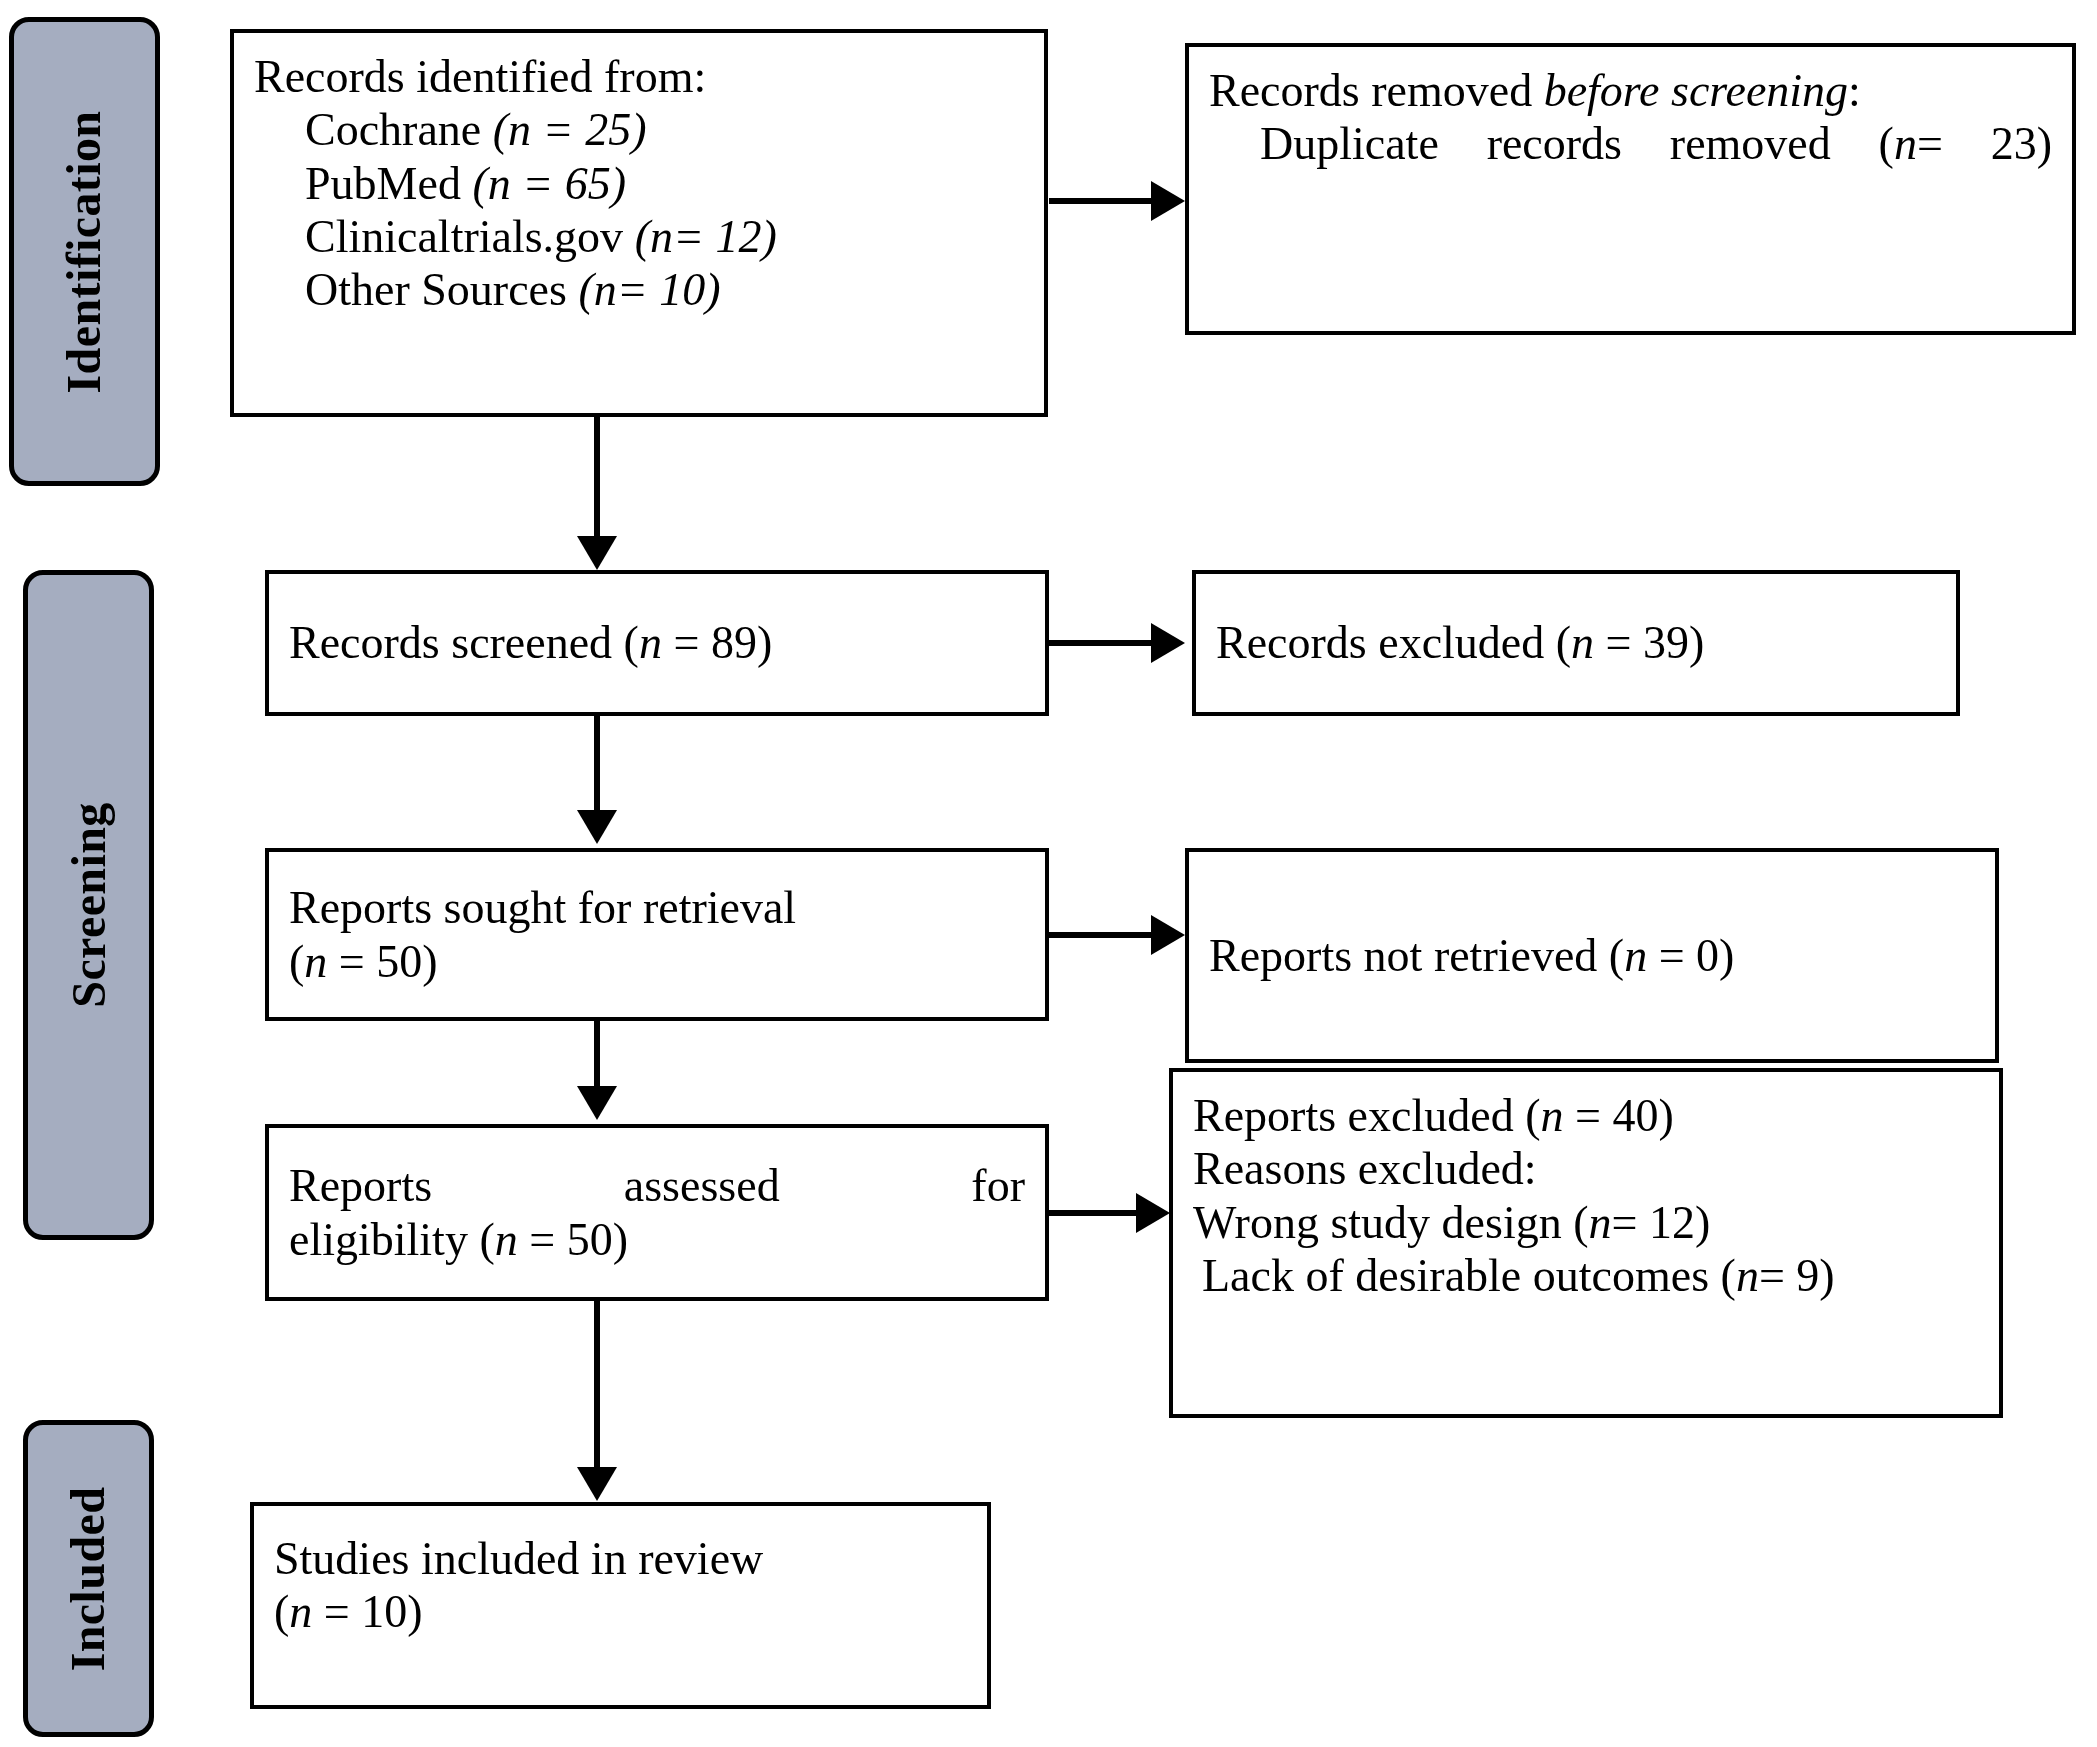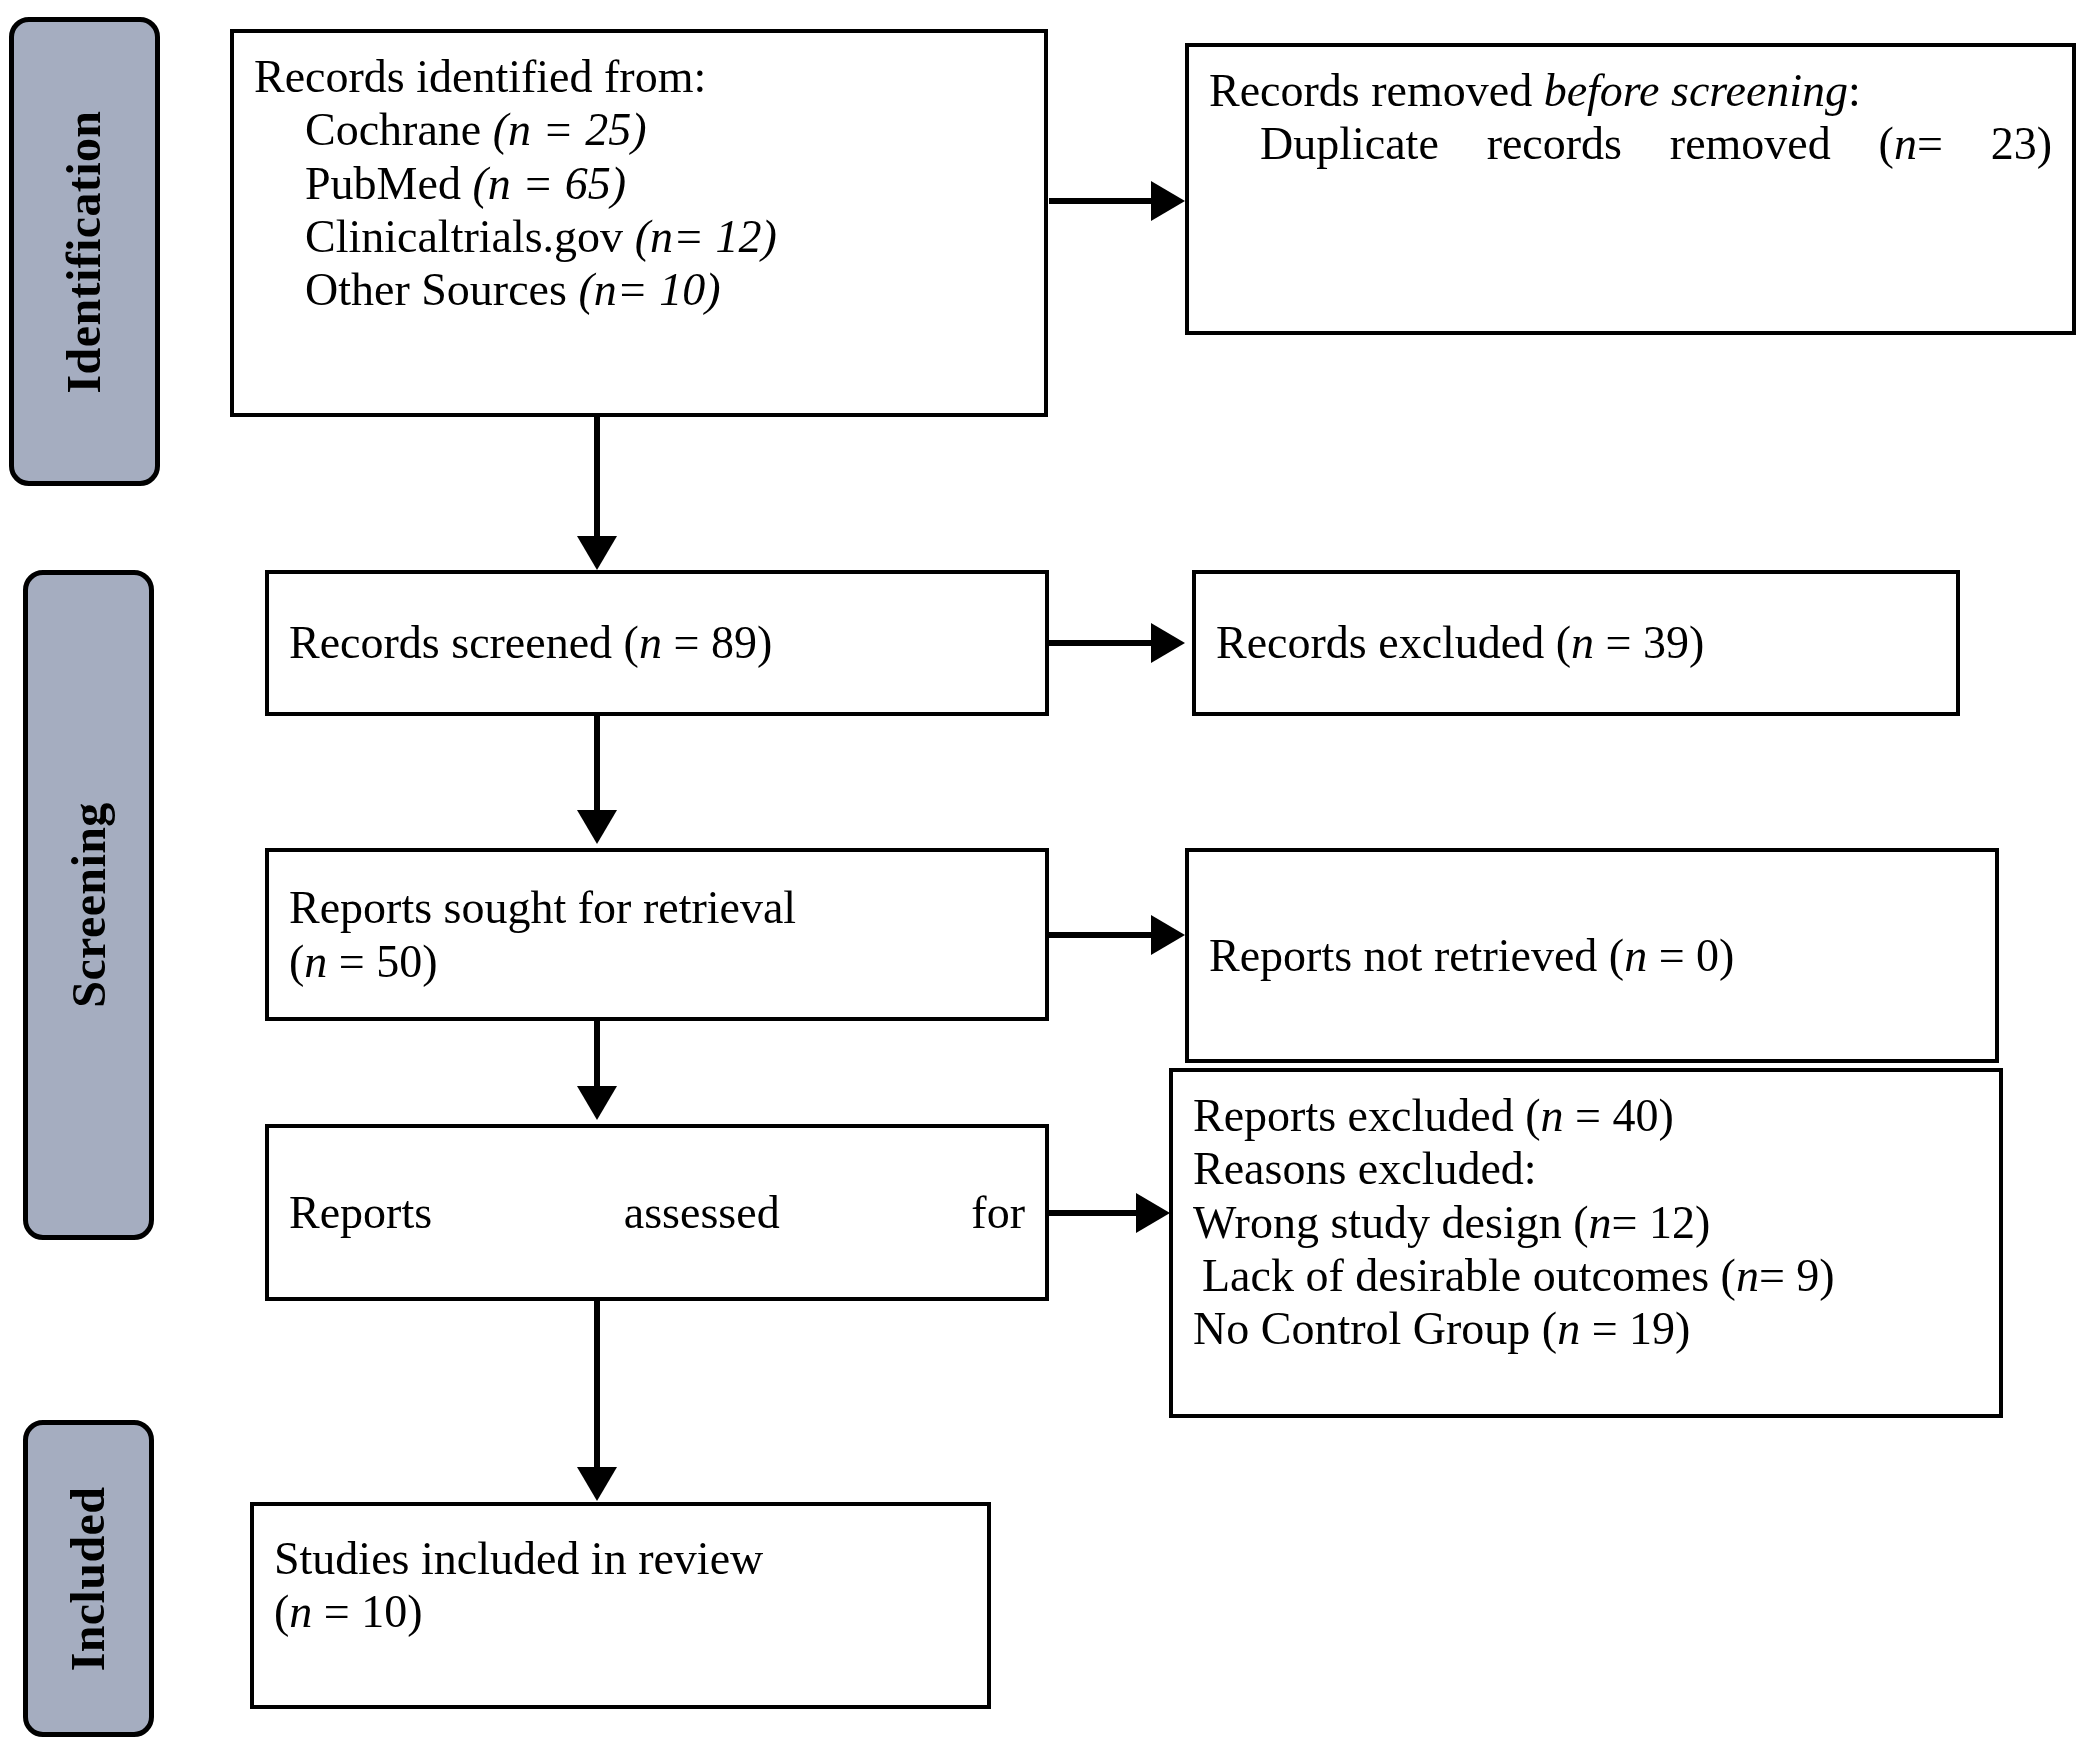--- a/index.html
+++ b/index.html
@@ -143,30 +143,30 @@
 
   <div class="flow-box" style="left:1185px; top:848px; width:814px; height:215px; display:flex; align-items:center;">
     <div class="box-text">
       <span class="ln"><span>Reports not retrieved (</span><span class="nvar">n</span><span> = 0)</span></span>
     </div>
   </div>
 
   <div class="flow-box" style="left:265px; top:1124px; width:784px; height:177px; display:flex; align-items:center;">
     <div class="box-text" style="width:100%;">
       <span class="just">Reports assessed for</span>
+      <span class="ln"><span>eligibility (</span><span class="nvar">n</span><span> = 50)</span></span>
     </div>
   </div>
 
   <div class="flow-box" style="left:1169px; top:1068px; width:834px; height:350px;">
     <div class="box-text" style="width:100%;">
       <span class="ln"><span>Reports excluded (</span><span class="nvar">n</span><span> = 40)</span></span>
       <span class="ln">Reasons excluded:</span>
       <span class="ln"><span>Wrong study design (</span><span class="nvar">n</span><span>= 12)</span></span>
       <span class="just-left"><span>Lack of desirable outcomes (</span><span class="nvar">n</span><span>= 9)</span></span>
-      <span class="ln"><span>No Control Group (</span><span class="nvar">n</span><span> = 19)</span></span>
     </div>
   </div>
 
   <div class="flow-box" style="left:250px; top:1502px; width:741px; height:207px; padding-top:26px;">
     <div class="box-text">
       <span class="ln">Studies included in review</span>
       <span class="ln"><span>(</span><span class="nvar">n</span><span> = 10)</span></span>
     </div>
   </div>
 

